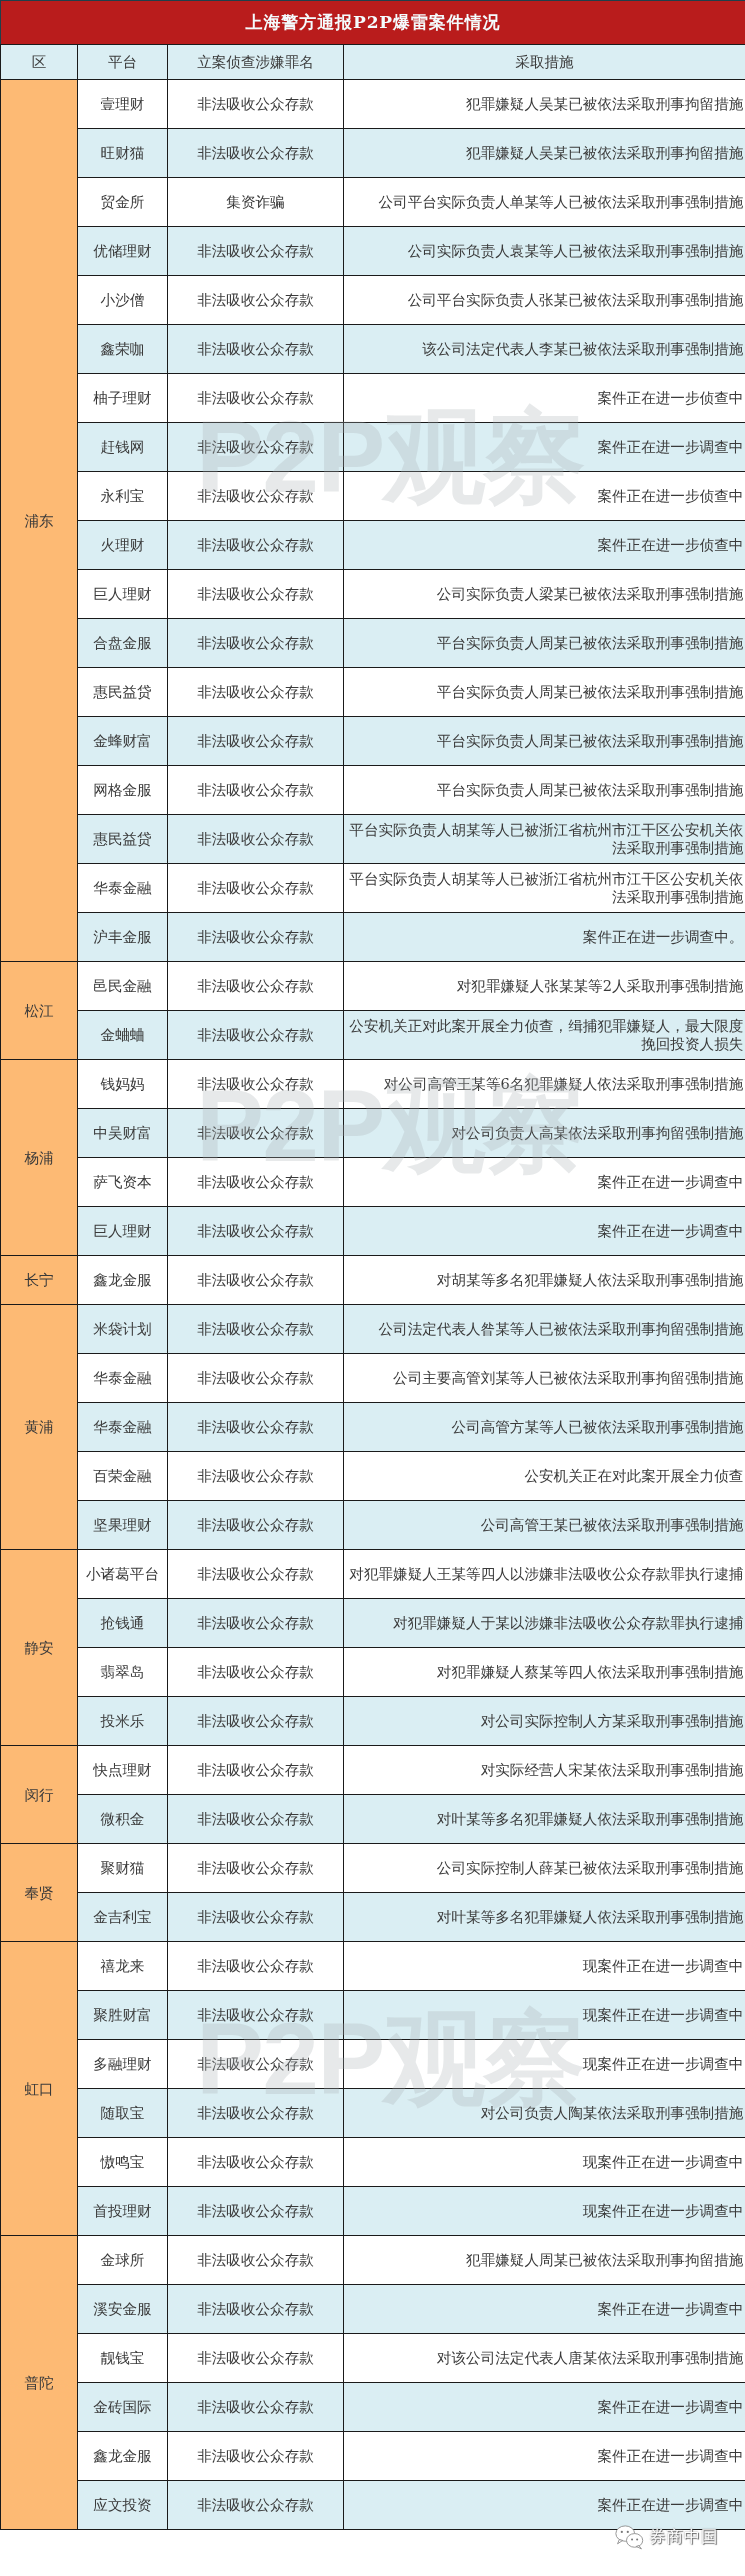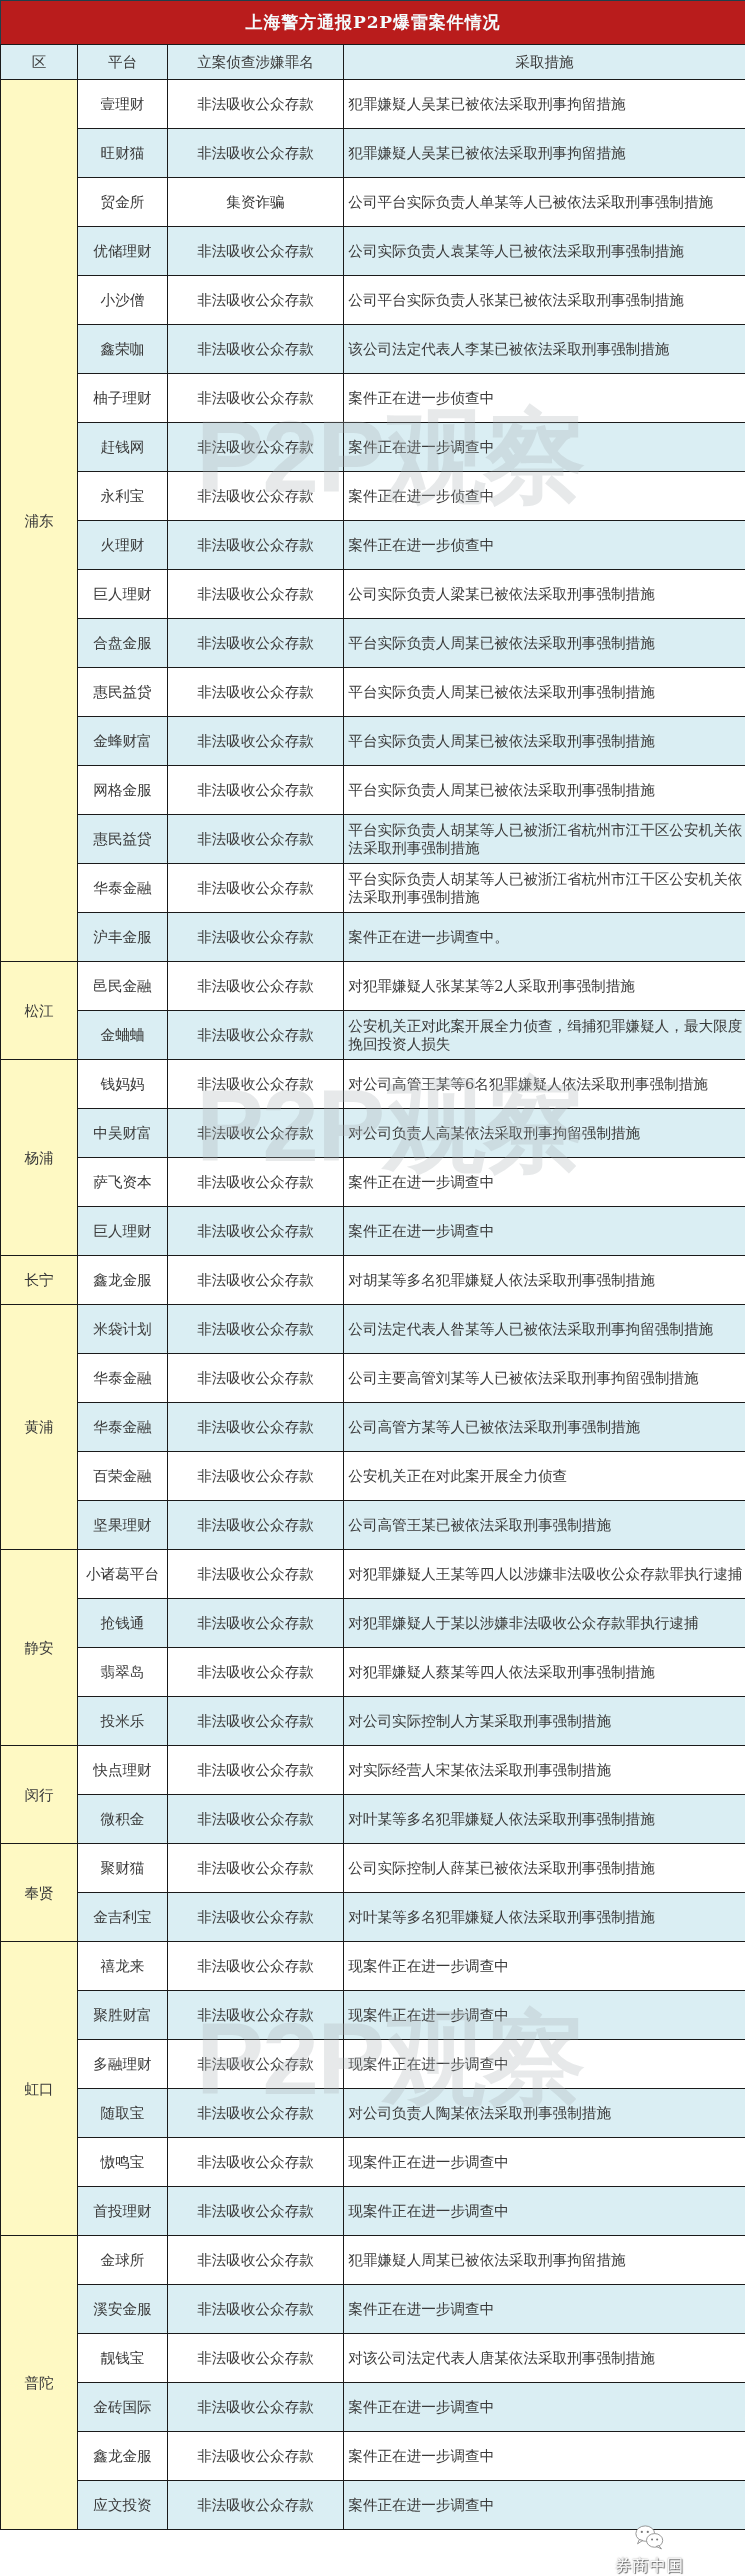--- a/index.html
+++ b/index.html
@@ -8,30 +8,30 @@
   .title-bar { position: absolute; left: 0; top: 0; width: 744px; height: 43px;
                background: #b91c1c; border: 0.9px solid #1f3f4a; border-bottom: 1.7px solid #1a1a1a;
                display: flex; align-items: center; justify-content: center; }
   .title-bar span { color: #f4fbfd; font-size: 17px; font-weight: bold; letter-spacing: 0.9px; }
   table.cases { position: absolute; left: 0; top: 44px; width: 745px; border-collapse: collapse;
                 table-layout: fixed; }
   table.cases td, table.cases th { border: 1.3px solid #1a1a1a; padding: 0; font-weight: normal;
                                    font-size: 14.6px; line-height: 18px; }
   table.cases thead th { height: 34px; background: #daeef3; text-align: center; color: #3a3a3a; }
   table.cases tbody td { height: 48px; }
-  td.district { background: #fef9c3; text-align: center; vertical-align: middle; }
+  td.district { background: #fdba74; text-align: center; vertical-align: middle; }
   td.platform, td.charge { text-align: center; vertical-align: middle; }
-  td.measures { text-align: left; vertical-align: middle; padding-left: 4.3px !important; padding-right: 1.7px !important; }
+  td.measures { text-align: right; vertical-align: middle; padding-left: 4.3px !important; padding-right: 1.7px !important; }
   tr.alt td.platform, tr.alt td.charge, tr.alt td.measures { background: #daeef3; }
   tr.plain td.platform, tr.plain td.charge, tr.plain td.measures { background: #ffffff; }
   .watermark { position: absolute; left: 196px; width: 430px; font-family: Liberation Sans, sans-serif;
                font-weight: bold; font-size: 102px; line-height: 108px; color: rgba(170,175,178,0.28);
                letter-spacing: -1.7px; pointer-events: none; white-space: nowrap; }
   .wm1 { top: 403px; } .wm2 { top: 1072px; } .wm3 { top: 2005px; }
-  .footer-logo { position: absolute; left: 615px; top: 2524px; display: flex; align-items: center; gap: 5.2px; flex-direction: column; }
+  .footer-logo { position: absolute; left: 615px; top: 2524px; display: flex; align-items: center; gap: 5.2px; }
   .footer-logo span.text { color: #ffffff; font-family: "DejaVu Sans", sans-serif; font-size: 16.4px;
                            text-shadow: 0 0 1.7px #777, 0.9px 0.9px 0.9px #666; letter-spacing: 0.9px; }
   .footer-logo svg { display: block; }
 </style>
 </head>
 <body>
 
 <div class="title-bar">
   <span>上海警方通报P2P爆雷案件情况</span>
 </div>

